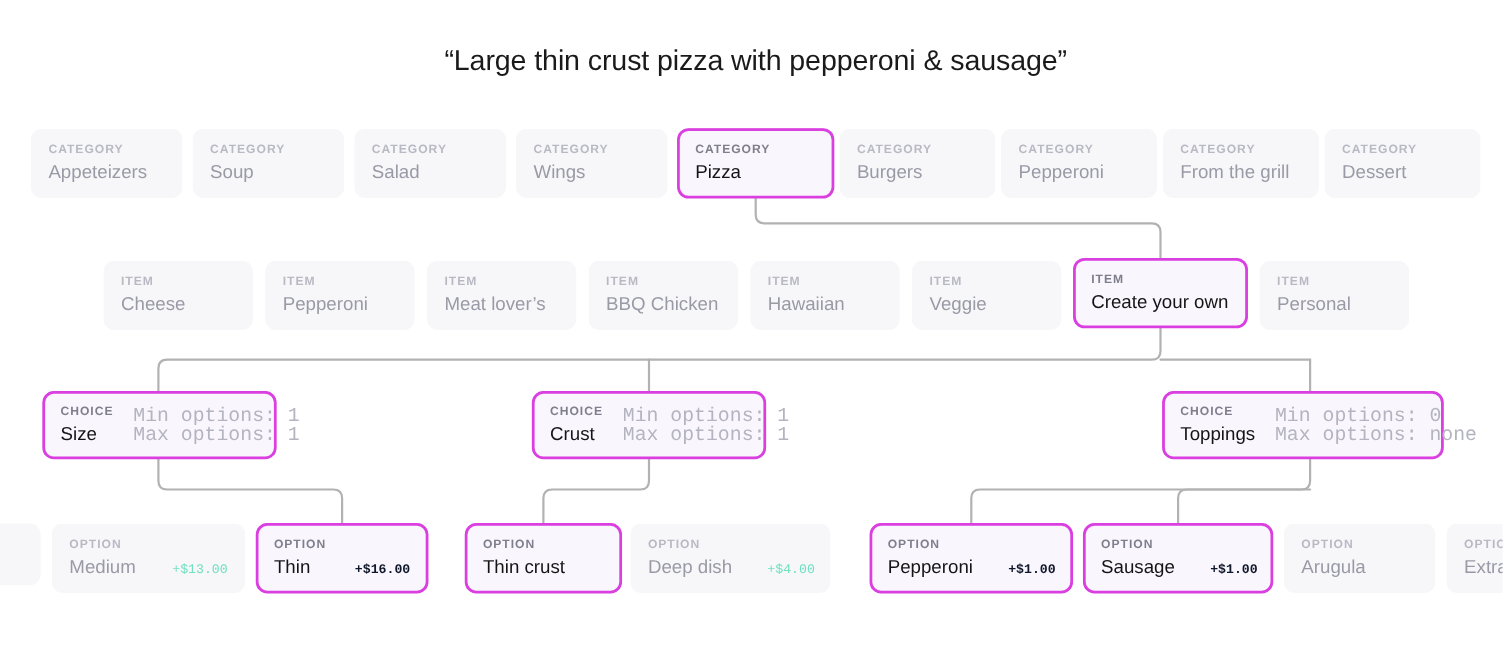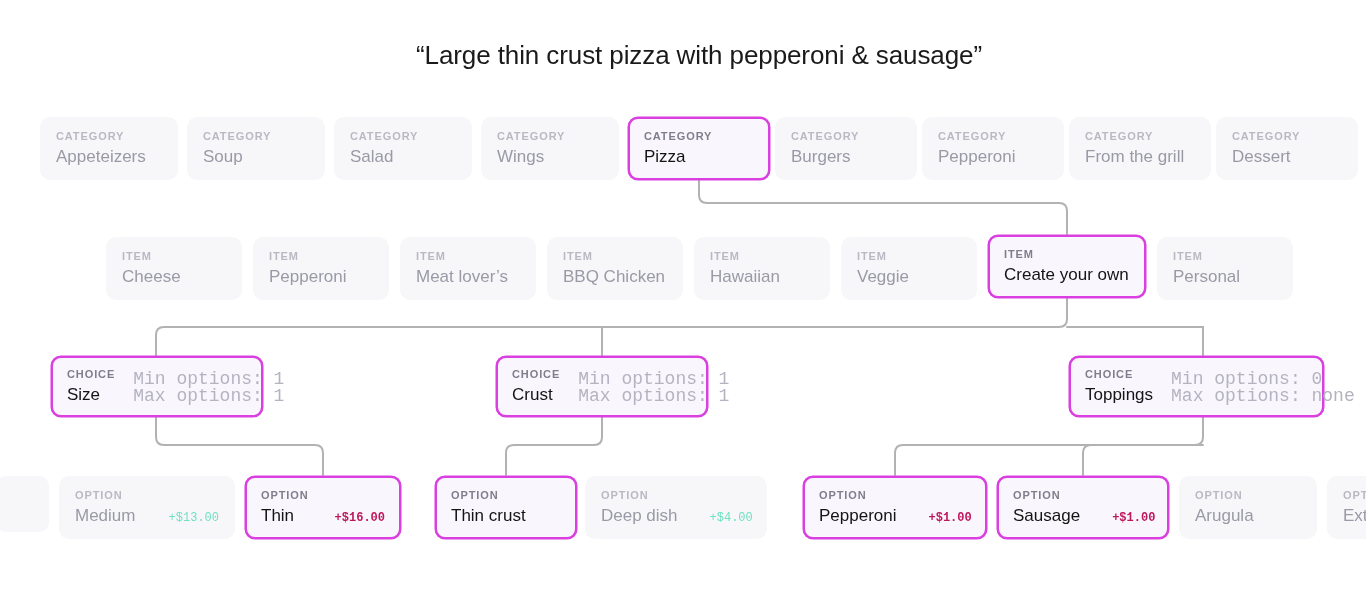--- a/index.html
+++ b/index.html
@@ -4,21 +4,21 @@
 <title>Menu tree</title>
 <style>
   html,body{margin:0;padding:0;}
   body{
     width:1366px;height:594px;
     background:#ffffff;
     font-family:"Liberation Sans", sans-serif;
     overflow:hidden;
     position:relative;
   }
-  #canvas{position:absolute;left:16px;top:0;width:1109px;height:594px;border-radius:20px;}
+  #canvas{position:absolute;left:4px;top:0;width:1109px;height:594px;border-radius:20px;}
 
   
   .title{
     position:absolute;left:0;top:40px;width:1366px;
     text-align:center;
     font-size:26px;
     color:#1a1a1a;
     letter-spacing:-0.1px;
     white-space:nowrap;
   }
@@ -76,21 +76,21 @@
 
   
   .option .orow{display:flex;align-items:baseline;justify-content:space-between;gap:32px;}
   .option .price{
     font-family:"Liberation Mono", monospace;
     font-size:12px;
     color:#6fe0c0;
     white-space:nowrap;
     text-align:center;
   }
-  .option.sel .price{color:#be185d;font-weight:bold;}
+  .option.sel .price{color:#0f172a;font-weight:bold;}
 
   .blank{background:#f7f7fa;border-radius:10px;position:absolute;z-index:2;}
 </style>
 </head>
 <body>
 
 <div id="canvas">
 
   <div class="title">“Large thin crust pizza with pepperoni &amp; sausage”</div>
 

